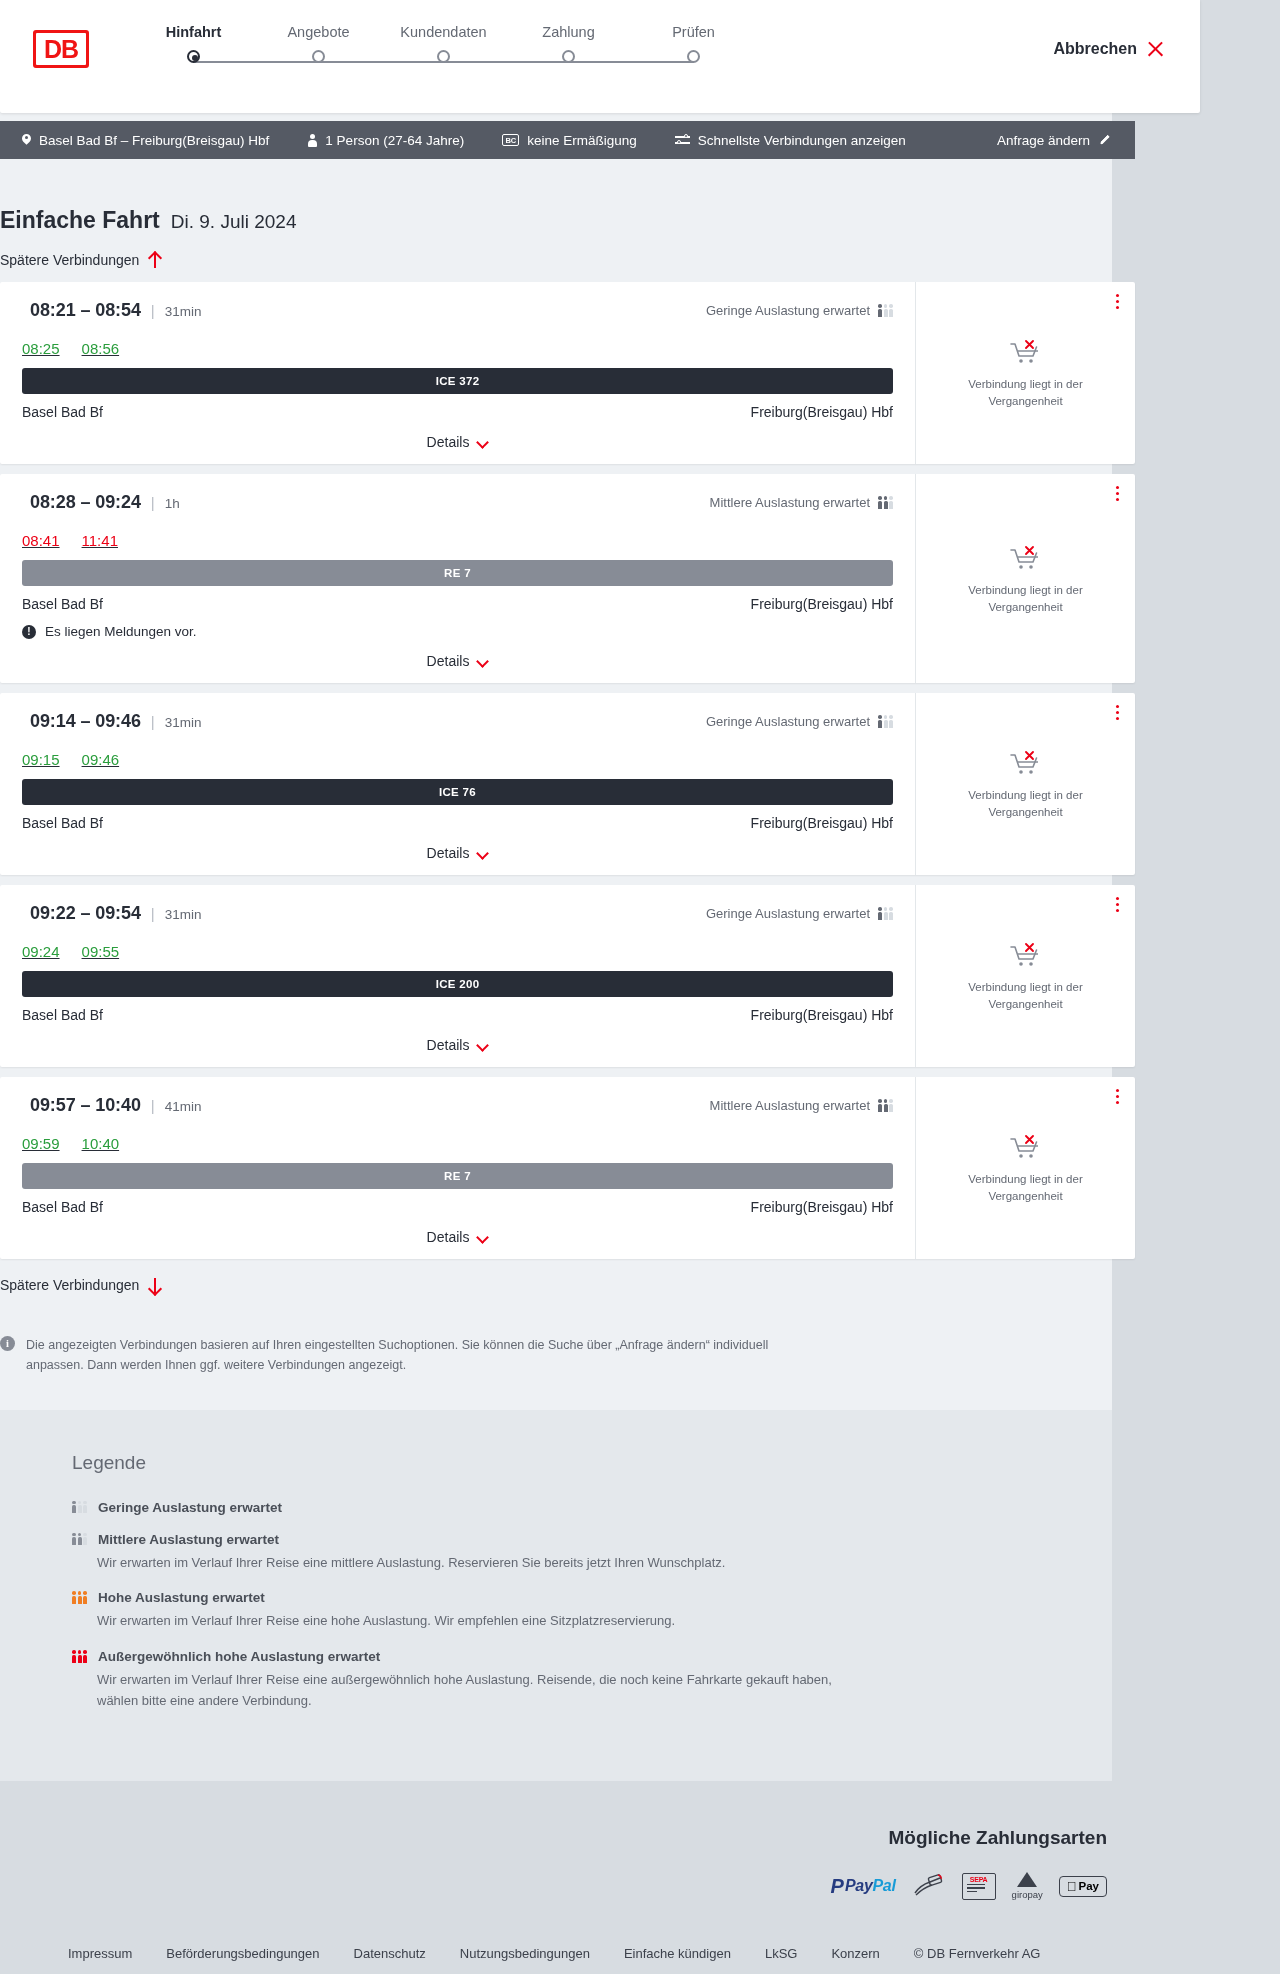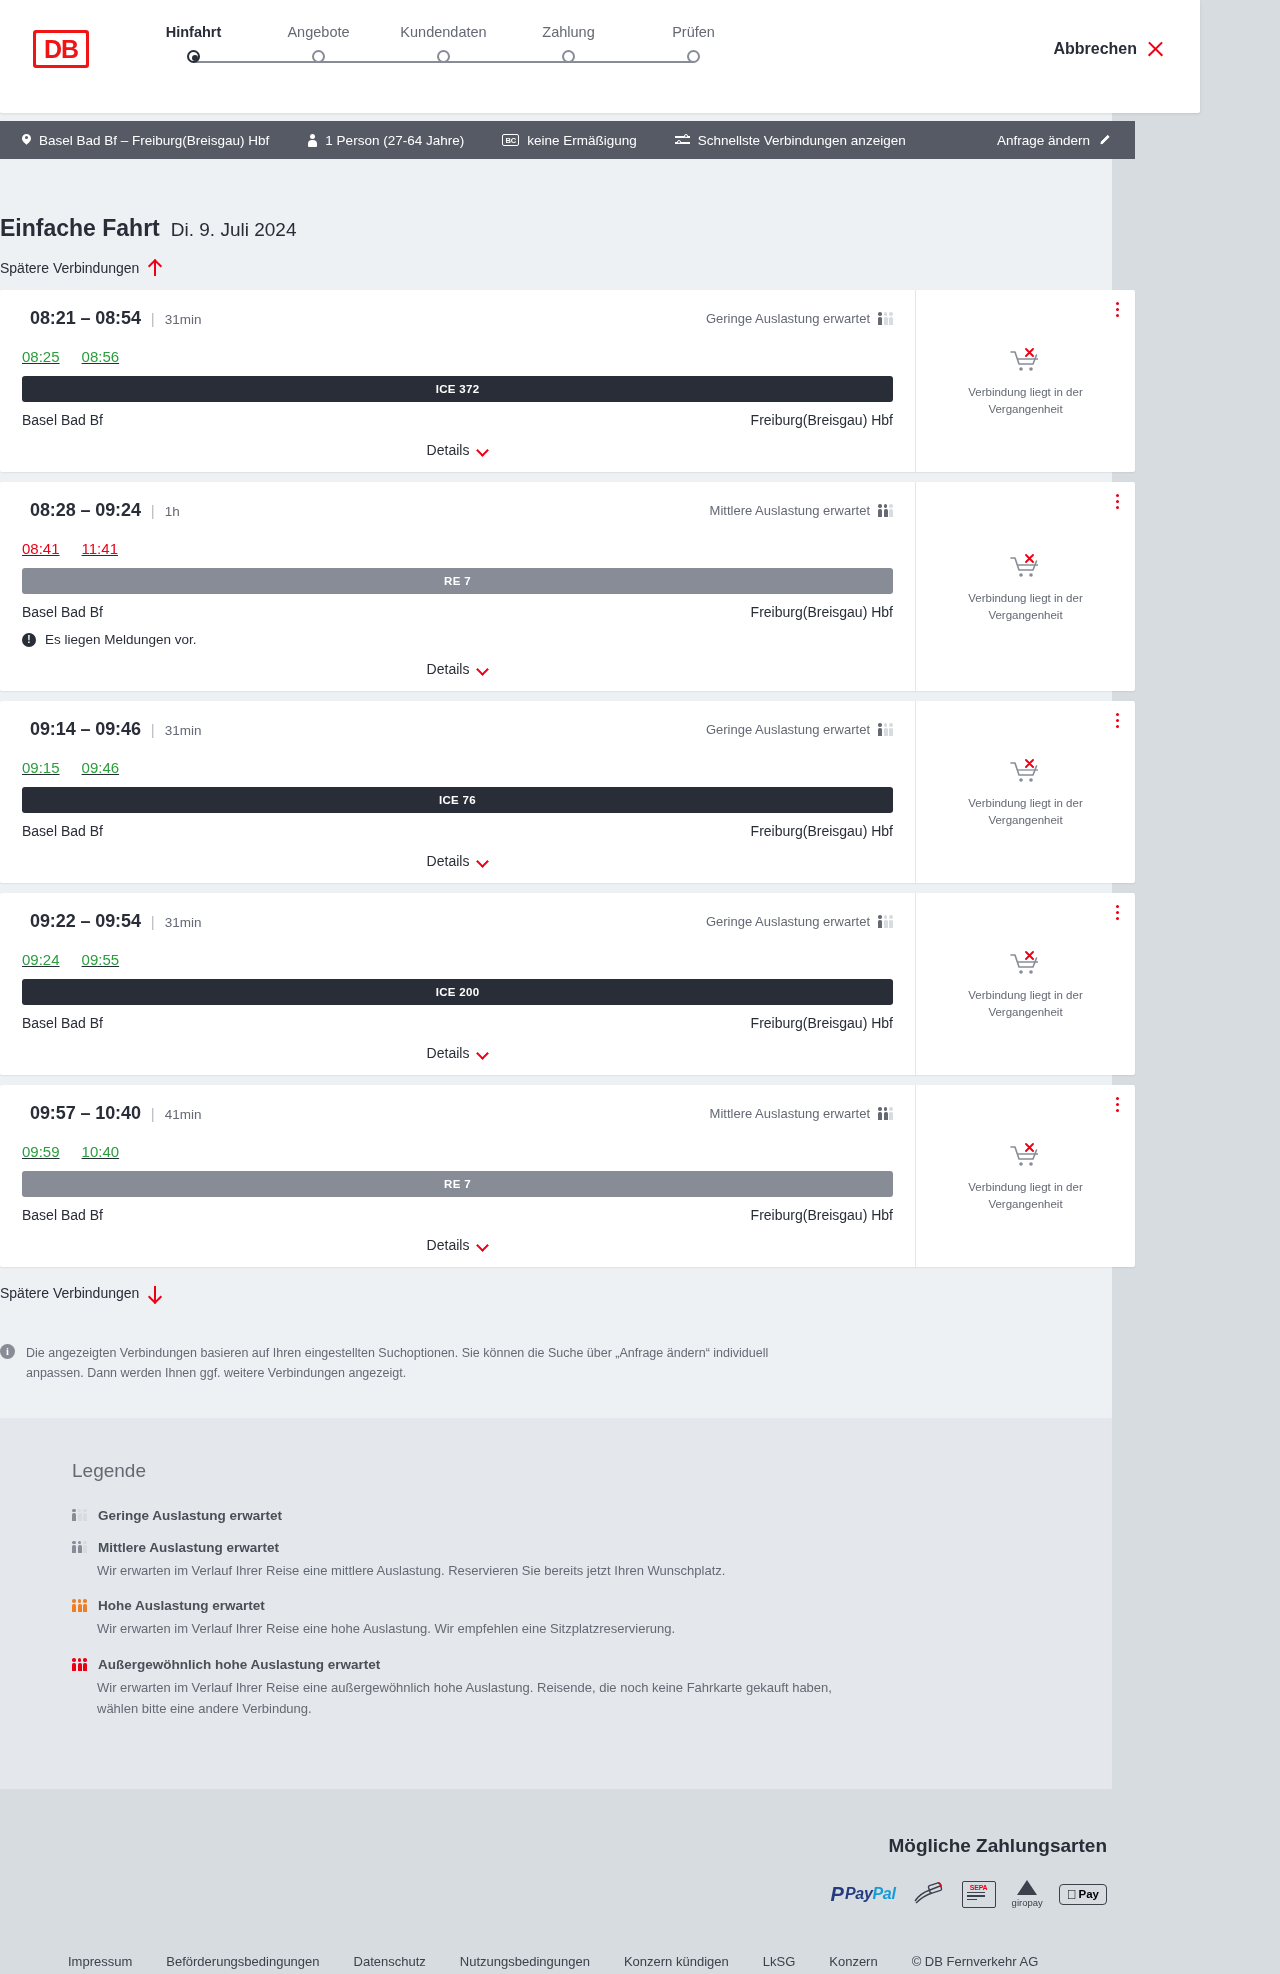--- a/index.html
+++ b/index.html
@@ -101,21 +101,21 @@
   .x-icon::before, .x-icon::after {
     content:""; position:absolute; top: 7px; left: -1px;
     width: 19px; height: 2.4px; background: #ec0016;
   }
   .x-icon::before { transform: rotate(45deg); }
   .x-icon::after { transform: rotate(-45deg); }
 
   
   .criteria-bar {
     width: 1135px;
-    margin: 8px auto 8px;
+    margin: 8px auto 0;
     background: #555a64;
     color: #fff;
     height: 38px;
     display: flex;
     align-items: center;
     padding: 0 22px;
     font-size: 13.5px;
   }
   .crit {
     display: flex; align-items: center; gap: 8px;
@@ -857,20 +857,20 @@
       </div>
     </div>
   </div>
 
   <div class="footer-links">
     <div class="footer-inner" id="footer-inner">
         <span>Impressum</span>
         <span>Beförderungsbedingungen</span>
         <span>Datenschutz</span>
         <span>Nutzungsbedingungen</span>
-        <span>Konzern kündigen</span>
+        <span>Einfache kündigen</span>
         <span>LkSG</span>
         <span>Konzern</span>
         <span class="footer-copy">© DB Fernverkehr AG</span>
       </div>
   </div>
 
 </div>
 
 </body></html>

